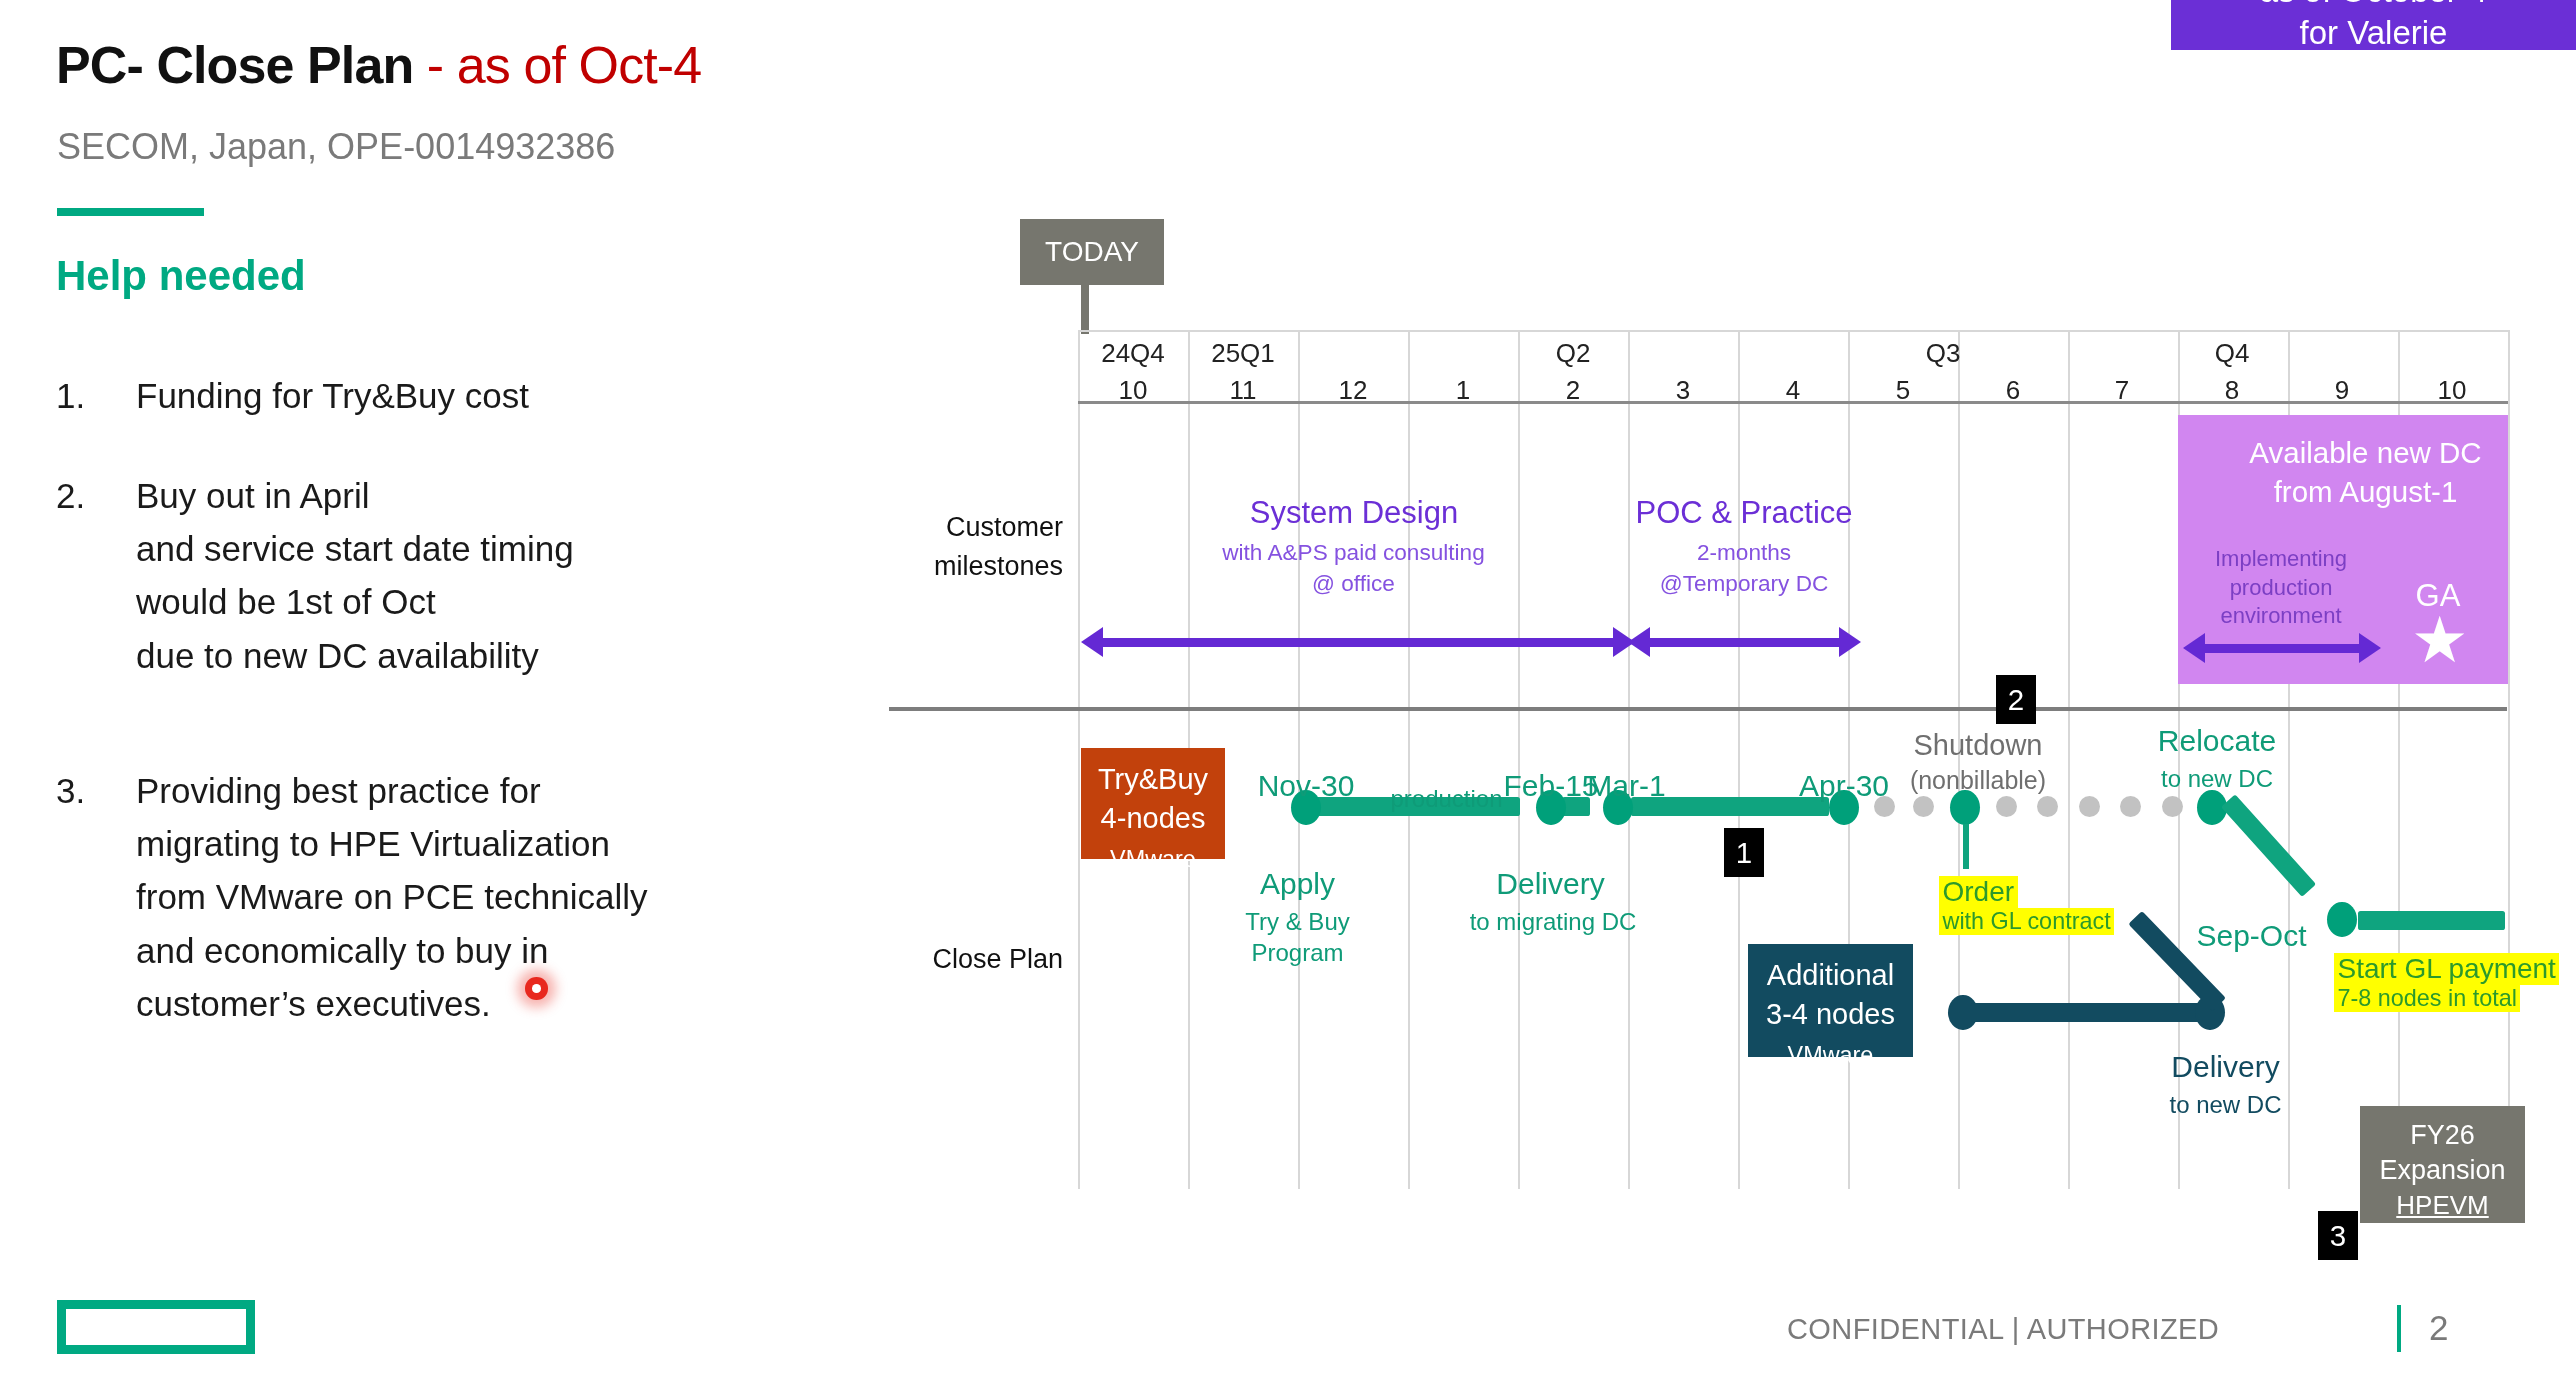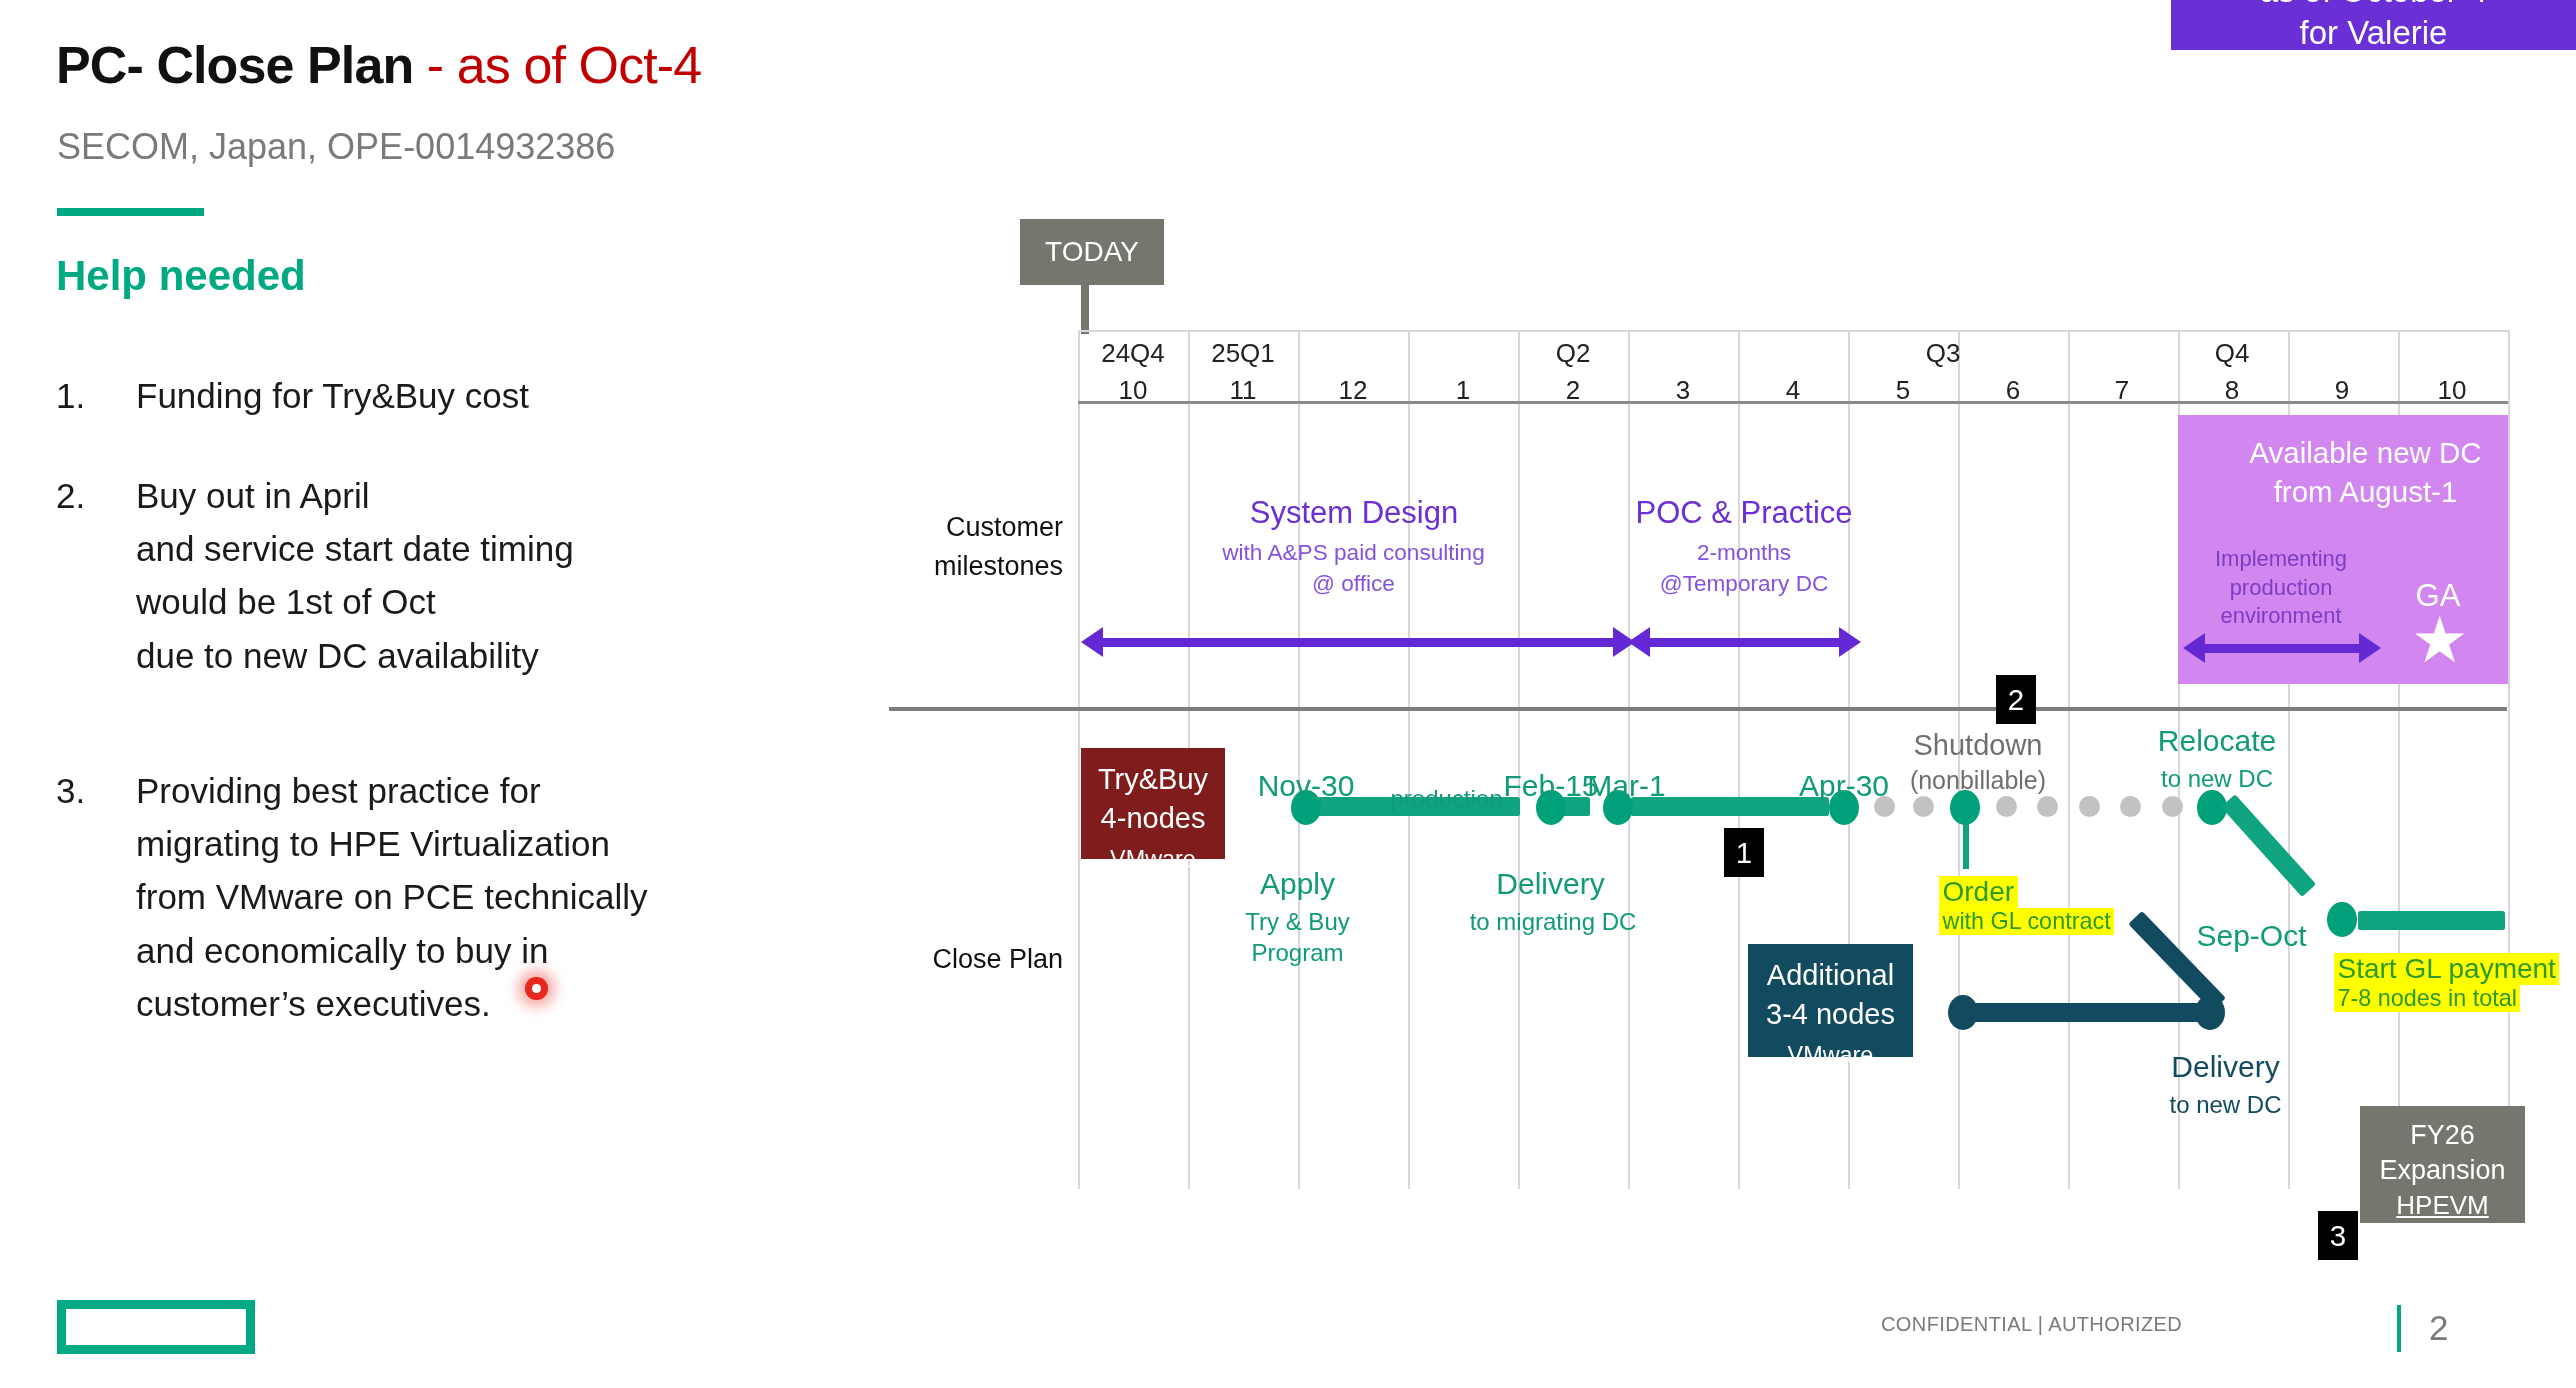--- a/index.html
+++ b/index.html
@@ -49,21 +49,21 @@
   .parrow:after{right:-21px;border-left:22.6px solid #6429d4;}
 
   #dcbox{left:2178px;top:415px;width:330px;height:269px;background:#d186f0;}
   #dcbox .big{position:absolute;left:0;right:0;top:19px;text-align:center;font-size:29.5px;color:#fff;line-height:1.32;padding-left:45px;}
   #dcbox .small{position:absolute;left:12px;top:130px;width:182px;text-align:center;font-size:22px;color:#7c3fc4;line-height:1.3;}
   #dcbox .ga{position:absolute;left:208px;top:163px;width:104px;text-align:center;font-size:31px;color:#fff;}
   #dcbox .star{position:absolute;left:233px;top:201px;font-size:64px;color:#fff;line-height:0.75;}
   #dcarrow{left:2204px;top:644px;width:156px;}
 
   
-  .gbox{position:absolute;background:#7f1d1d;color:#fff;text-align:center;}
+  .gbox{position:absolute;background:#c2410c;color:#fff;text-align:center;}
   .gbox .l1{font-size:29px;line-height:1.34;padding-top:12px;}
   .gbox .l2{font-size:23.4px;padding-top:8.7px;}
 
   .dbox{position:absolute;background:#124b60;color:#fff;text-align:center;}
   .dbox .l1{font-size:29px;line-height:1.34;padding-top:12px;}
   .dbox .l2{font-size:23.4px;padding-top:8.7px;}
 
   .gbar{position:absolute;height:19px;background:#0fa47f;border-radius:2.6px;}
   .gdot{position:absolute;width:29.5px;height:35px;background:#00a07a;border-radius:50%;}
   .graydot{position:absolute;width:21px;height:21px;background:#c2c2c2;border-radius:50%;}
@@ -91,21 +91,21 @@
   #fy26{position:absolute;left:2360px;top:1106px;width:165px;height:117px;background:#76766e;
         color:#fff;text-align:center;font-size:27px;line-height:1.3;padding-top:12px;box-sizing:border-box;}
   #fy26 u{font-size:26px;}
 
   
   #callout{left:2171px;top:-35px;width:405px;height:85px;background:#6b2fd6;color:#fff;
            text-align:center;font-size:33px;line-height:1.28;padding-top:5.2px;box-sizing:border-box;}
 
   
   #logo{left:57px;top:1300px;width:198px;height:54px;border:9.5px solid #00a982;box-sizing:border-box;}
-  #conf{left:1881px;top:1313px;font-size:20px;color:#7a7a7a;letter-spacing:0.4px;white-space:nowrap;}
+  #conf{left:1787px;top:1313px;font-size:29px;color:#7a7a7a;letter-spacing:0.4px;white-space:nowrap;}
   #confbar{left:2397px;top:1305px;width:4.3px;height:47px;background:#00a982;}
   #pageno{left:2429px;top:1308px;font-size:35px;color:#7a7a7a;}
 
   #cursor{left:525px;top:977px;width:22.6px;height:22.6px;border-radius:50%;
           background:#e8281e;box-shadow:0 0 12px 7.8px rgba(232,40,30,.35);}
   #cursor:after{content:"";position:absolute;left:7px;top:7px;width:8.7px;height:8.7px;
           border-radius:50%;background:#fff;}
 </style>
 </head>
 <body>

